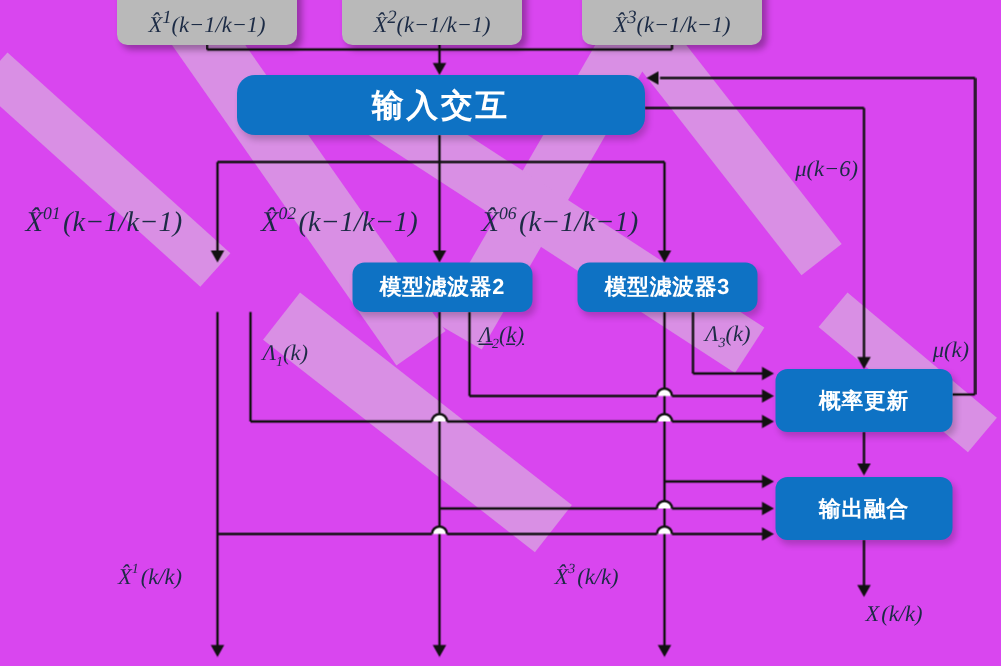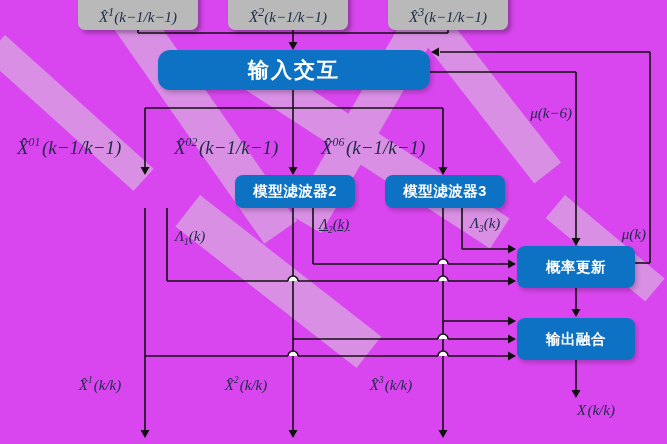--- a/index.html
+++ b/index.html
@@ -146,17 +146,16 @@
 
   <div class="bluebox small" style="left:517px;top:246px;width:118px;height:42px;">
     <span>概率更新</span>
   </div>
 
   <div class="bluebox small" style="left:517px;top:318px;width:118px;height:42px;">
     <span>输出融合</span>
   </div>
 
   <div class="math big center" style="left:60px;top:376px;width:80px;"><span>X̂</span><sup>1</sup> <span>(k/k)</span></div>
-  <div class="math big center" style="left:206px;top:376px;width:80px;"><span>X̂</span><sup>2</sup> <span>(k/k)</span></div>
   <div class="math big center" style="left:351px;top:376px;width:80px;"><span>X̂</span><sup>3</sup> <span>(k/k)</span></div>
   <div class="math big center" style="left:556px;top:402px;width:80px;"><span>X</span> <span>(k/k)</span></div>
 
 </div>
 
 </body></html>

